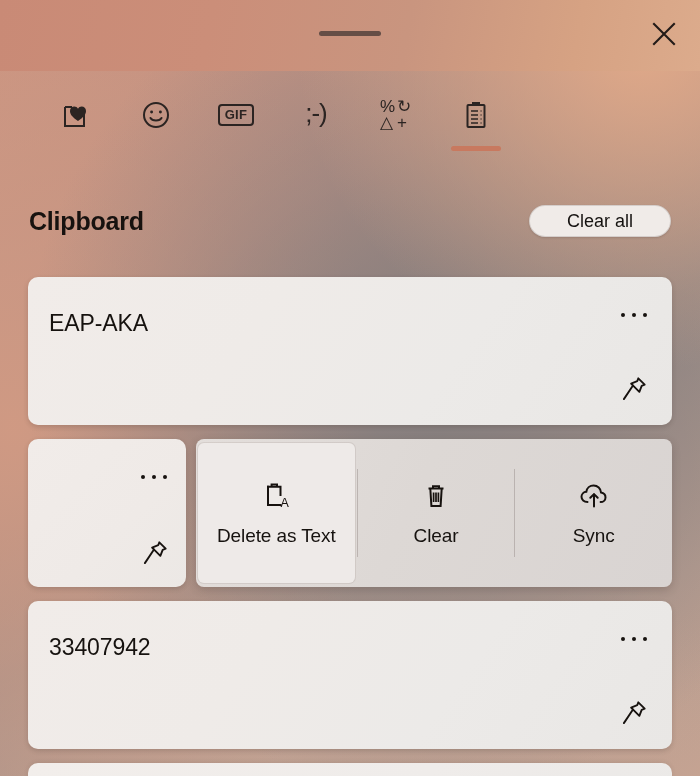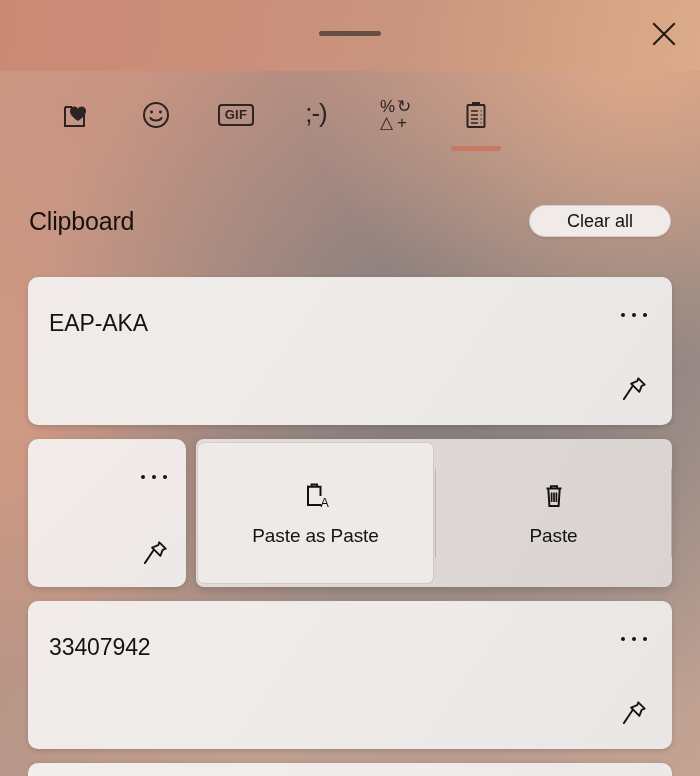--- a/index.html
+++ b/index.html
@@ -147,21 +147,21 @@
     width: 700px;
     height: 58px;
     display: flex;
     align-items: center;
     justify-content: space-between;
     padding: 0 29px;
   }
 
   .section-title {
     font-size: 25px;
-    font-weight: 400;
+    font-weight: 700;
     color: #17120f;
     letter-spacing: -0.2px;
   }
 
   .clear-all-btn {
     min-width: 142px;
     height: 32px;
     border-radius: 20px;
     background: #f0ebe8;
     border: 1px solid rgba(120,105,100,0.22);
@@ -468,39 +468,49 @@
 
         <div class="ctxitem active">
           <span class="ico">
             <svg width="32" height="32" viewBox="0 0 32 32" aria-hidden="true">
               <path d="M8 6.8 L8 25 L20.5 25" stroke="#17120f" stroke-width="2" fill="none" stroke-linecap="square"></path>
               <path d="M8 6.8 L20.5 6.8 L20.5 15" stroke="#17120f" stroke-width="2" fill="none" stroke-linecap="square"></path>
               <path d="M11.6 6.8 L11.6 4.4 L17 4.4 L17 6.8" stroke="#17120f" stroke-width="2" fill="none"></path>
               <text x="20.5" y="27" font-family="Liberation Sans, sans-serif" font-size="12.5" fill="#17120f">A</text>
             </svg>
           </span>
-          <span class="lbl">Paste as Paste</span>
+          <span class="lbl">Delete as Text</span>
         </div>
 
         <div class="ctxsep"></div>
 
         <div class="ctxitem">
           <span class="ico">
             <svg width="32" height="32" viewBox="0 0 32 32" aria-hidden="true">
               <path d="M8.5 8.5 L23.5 8.5" stroke="#17120f" stroke-width="2"></path>
               <path d="M13 8.5 L13 6.2 L19 6.2 L19 8.5" stroke="#17120f" stroke-width="2" fill="none"></path>
               <path d="M10.3 8.5 L11.4 26 L20.6 26 L21.7 8.5" stroke="#17120f" stroke-width="2" fill="none"></path>
               <path d="M13.6 12.5 L13.6 22 M16 12.5 L16 22 M18.4 12.5 L18.4 22" stroke="#17120f" stroke-width="1.7"></path>
             </svg>
           </span>
-          <span class="lbl">Paste</span>
+          <span class="lbl">Clear</span>
         </div>
 
         <div class="ctxsep"></div>
 
+        <div class="ctxitem">
+          <span class="ico">
+            <svg width="34" height="34" viewBox="0 0 34 34" aria-hidden="true">
+              <path d="M10.5 23 C6.9 23 4.5 20.7 4.5 17.8 C4.5 15.1 6.6 13 9.3 12.8 C9.8 9.2 12.8 6.5 16.6 6.5 C20.6 6.5 23.8 9.6 24 13.5 C26.6 13.9 28.5 16 28.5 18.4 C28.5 21 26.3 23 23.6 23" stroke="#17120f" stroke-width="2" fill="none" stroke-linecap="round"></path>
+              <path d="M17 27.5 L17 15.4" stroke="#17120f" stroke-width="2" stroke-linecap="round"></path>
+              <path d="M13.3 18.8 L17 15.1 L20.7 18.8" stroke="#17120f" stroke-width="2" fill="none" stroke-linecap="round" stroke-linejoin="round"></path>
+            </svg>
+          </span>
+          <span class="lbl">Sync</span>
+        </div>
       </div>
     </div>
 
     <div class="clipcard">
       <div class="clip-text">33407942</div>
       <div class="more-btn">
         <span class="dots">
             <i></i>
             <i></i>
             <i></i>

